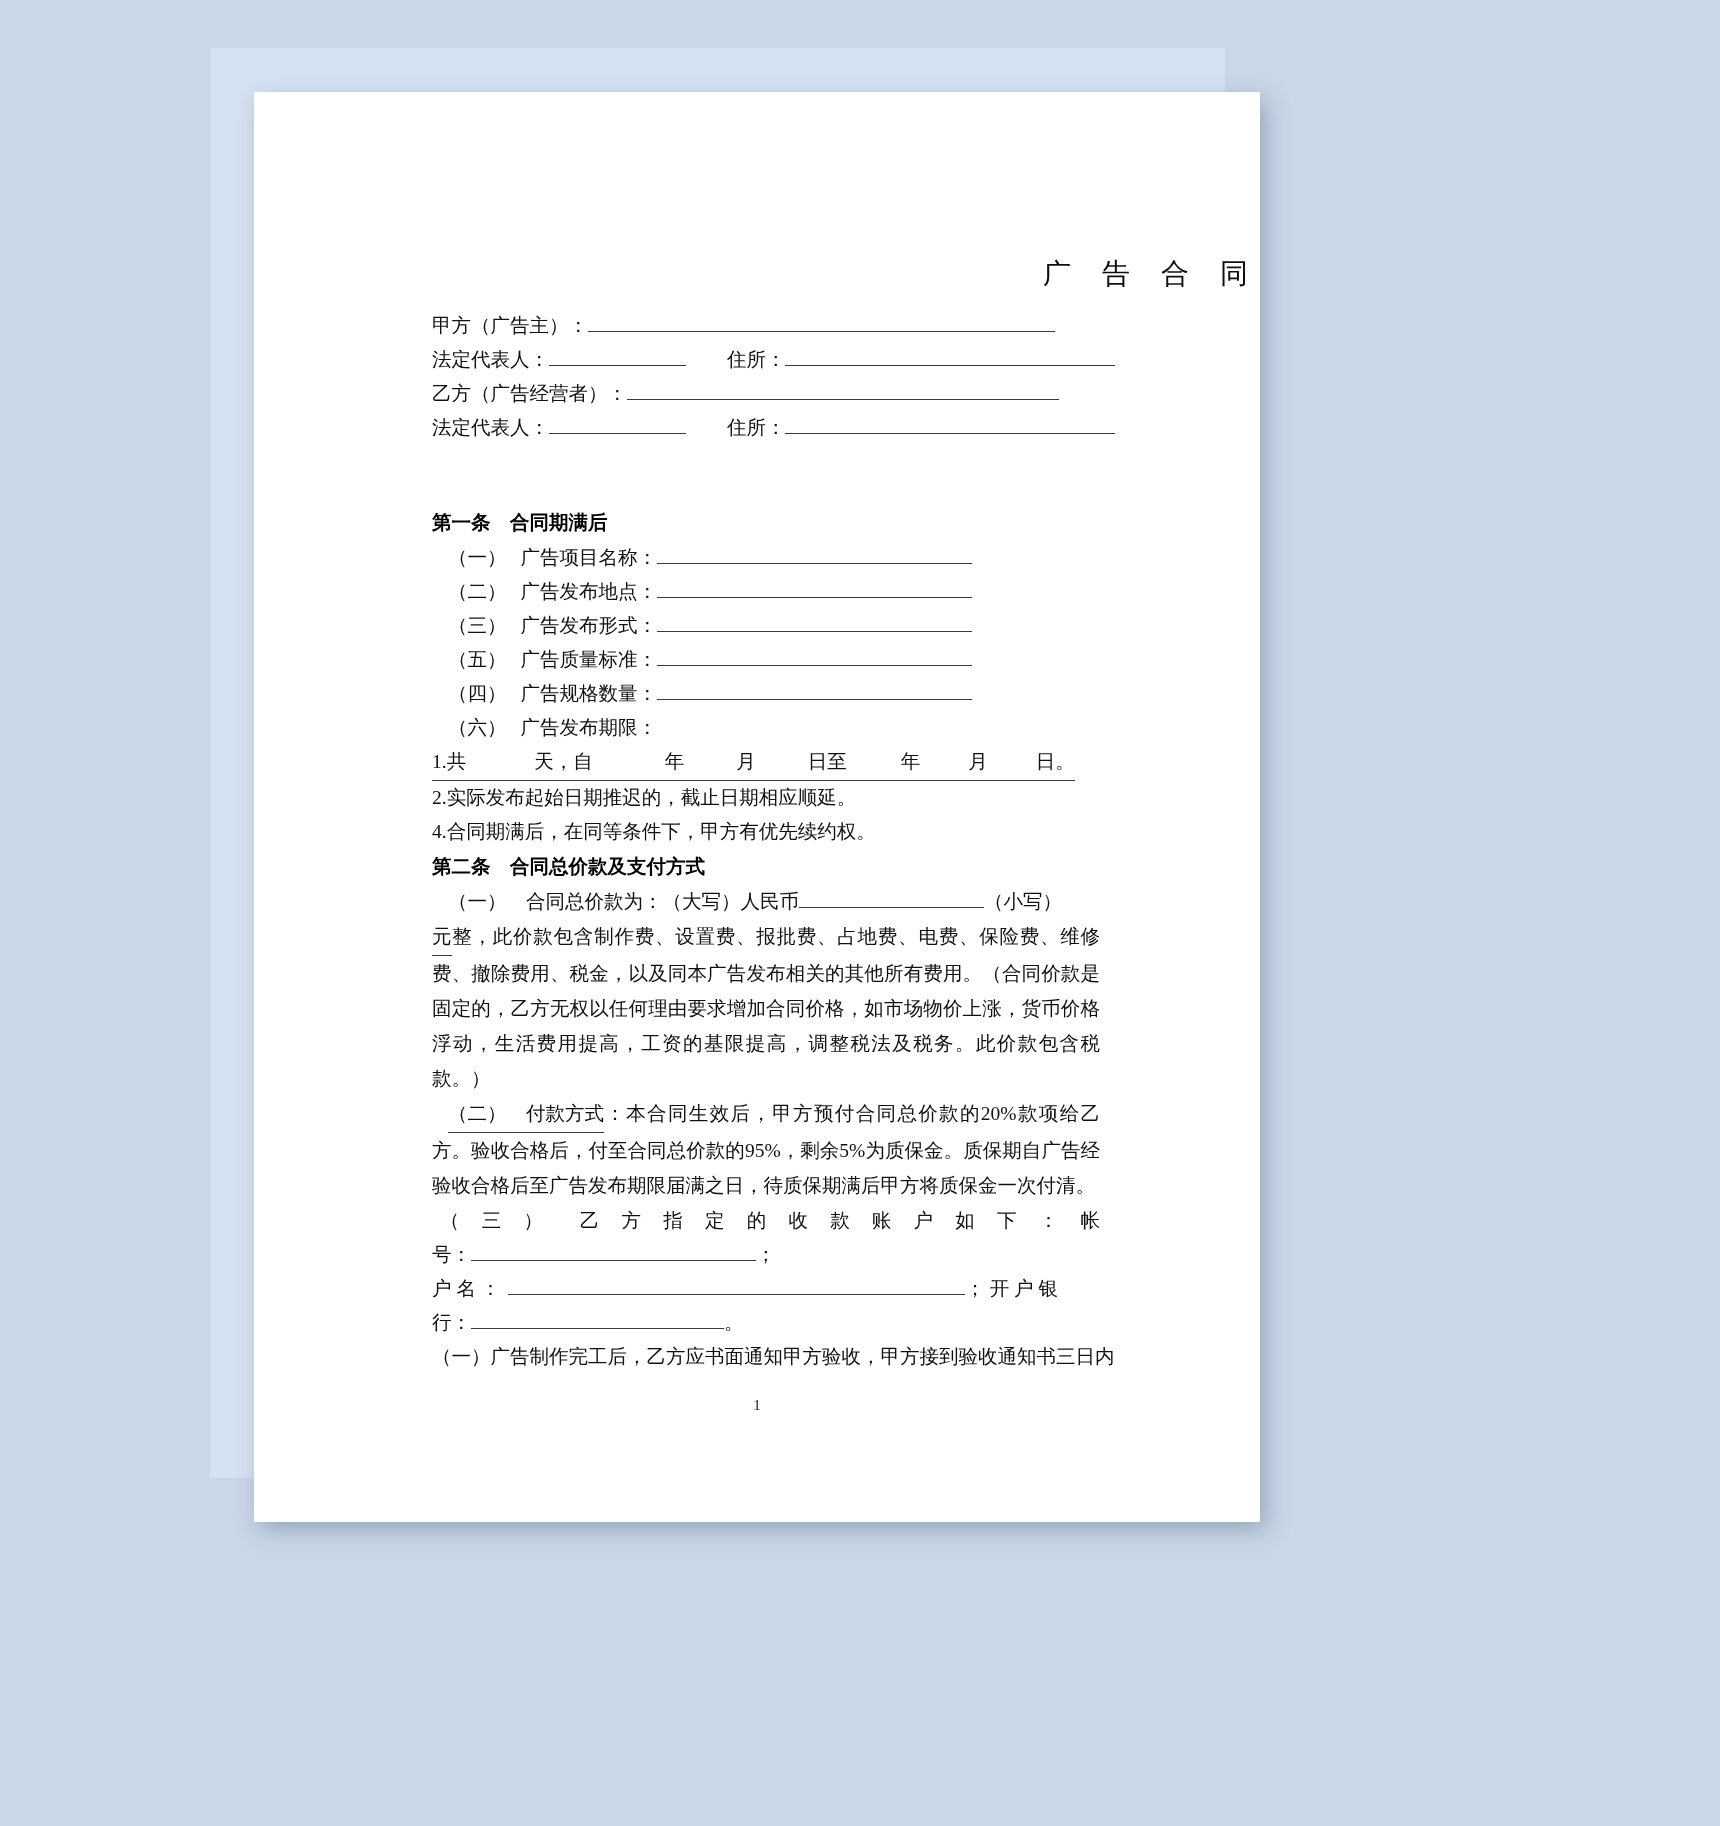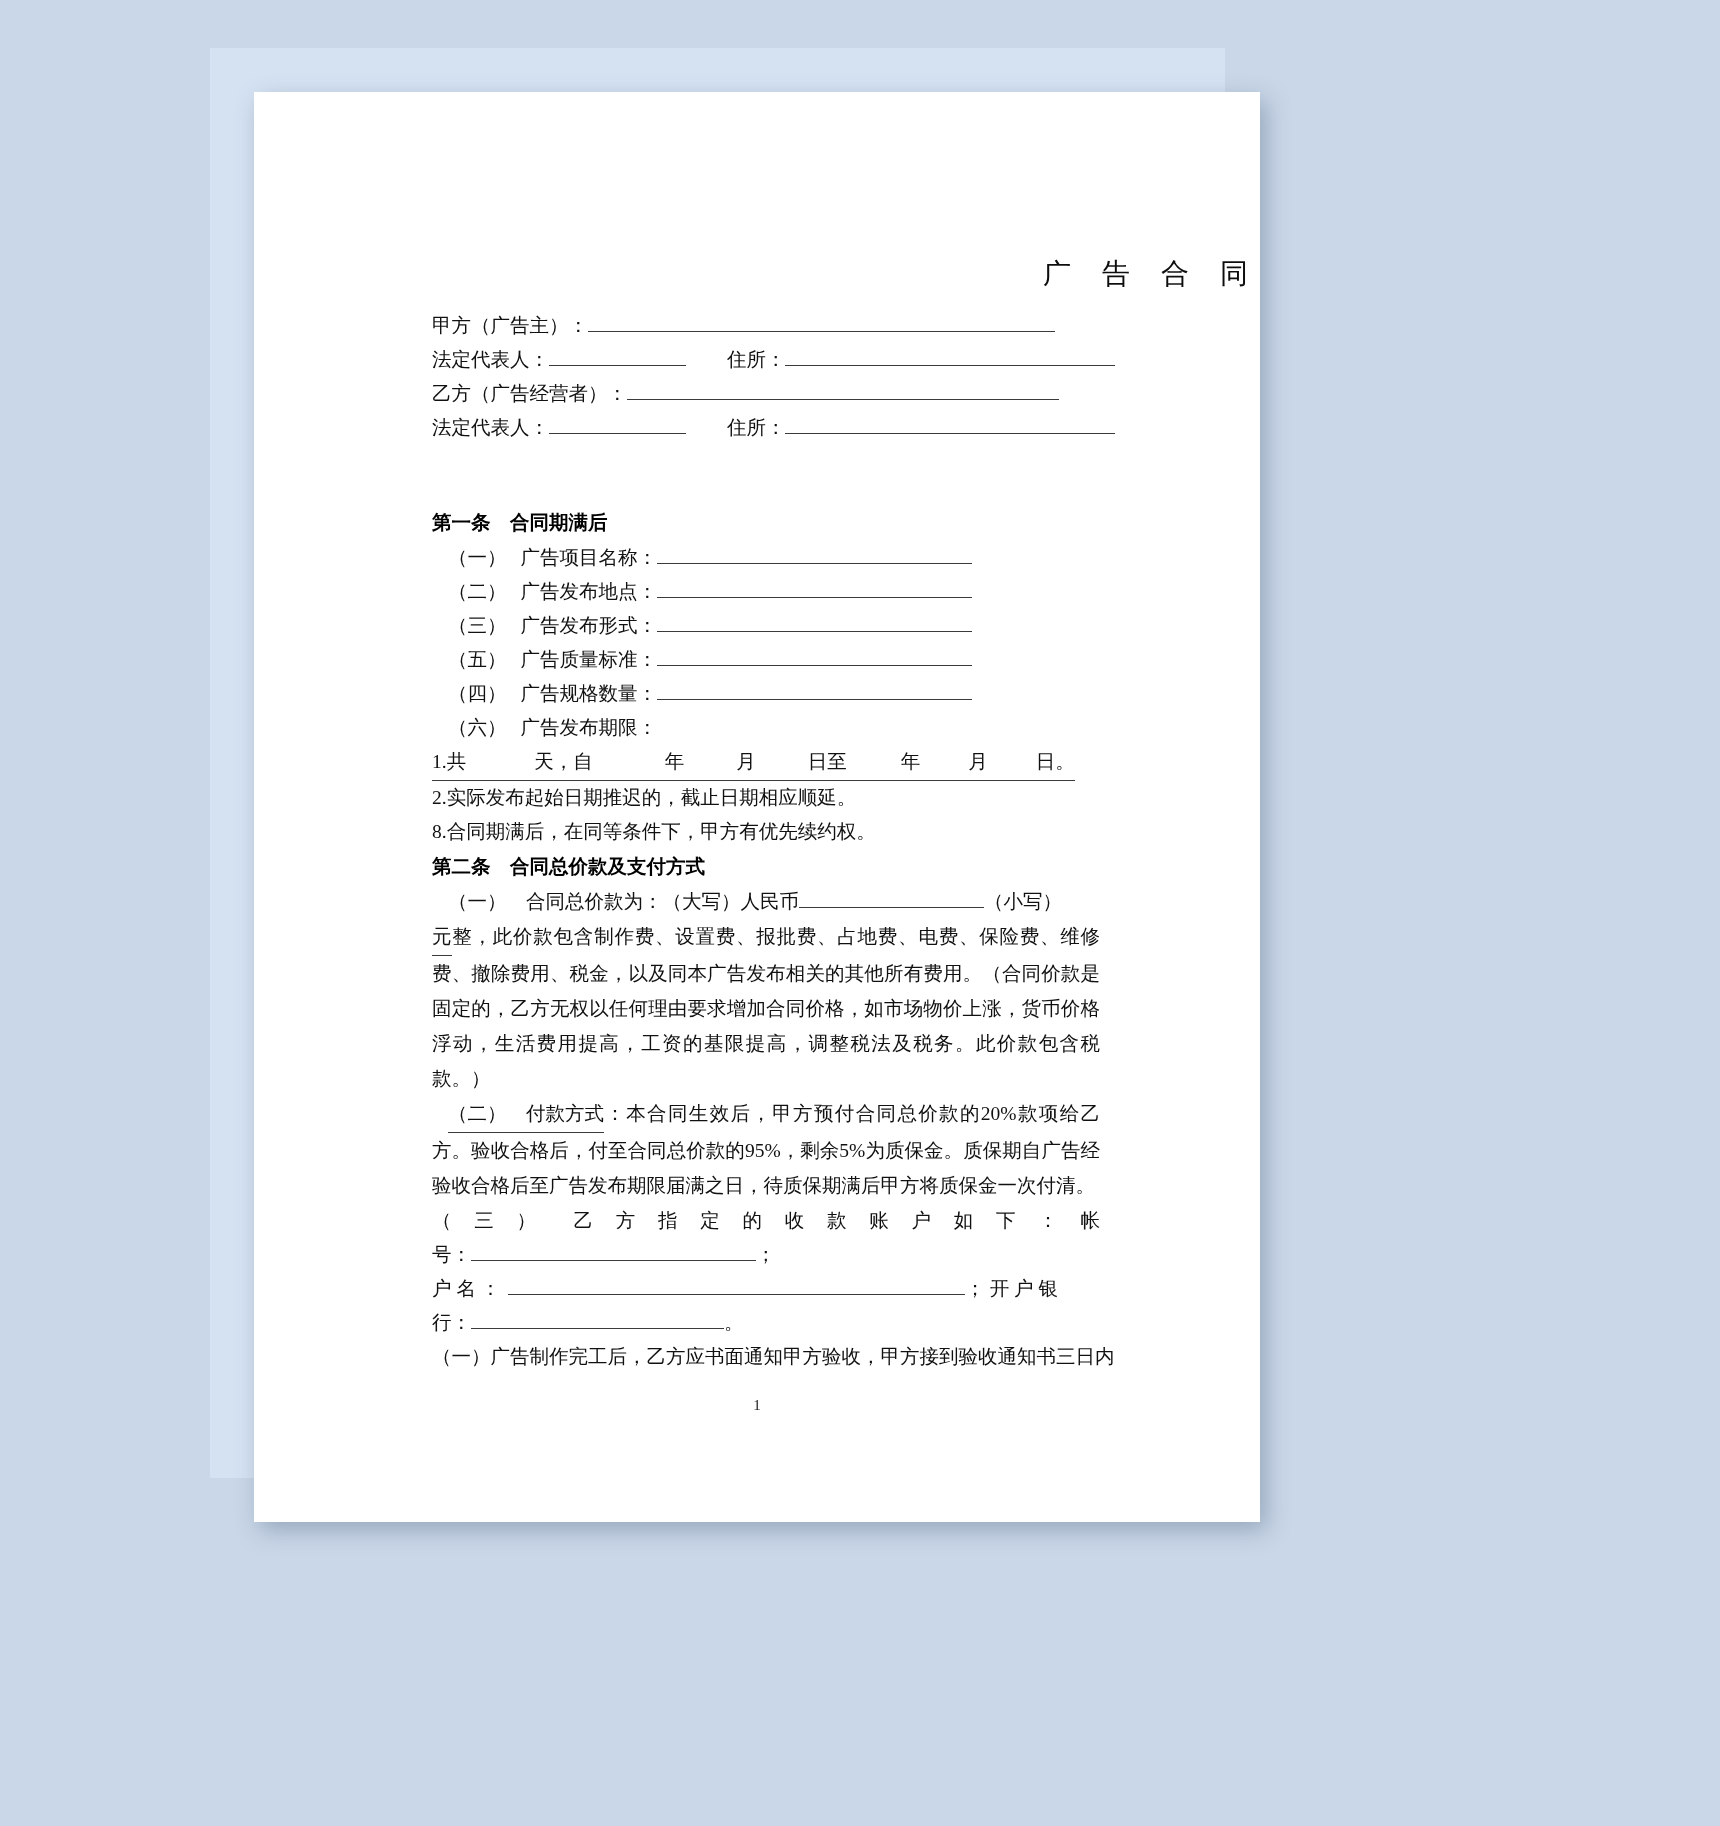--- a/index.html
+++ b/index.html
@@ -122,20 +122,21 @@
     display: inline-block;
     padding-bottom: 1px;
   }
 
   .justify-spread {
     text-align: justify;
     text-align-last: justify;
     font-size: 19.5px;
     line-height: 35px;
     color: #111;
+    margin-left: 8px;
   }
 
   .page-number {
     position: absolute;
     left: 0;
     right: 0;
     top: 1305px;
     text-align: center;
     font-size: 15px;
     color: #222;
@@ -195,21 +196,21 @@
       </div>
       <div class="line">
         <span style="display:inline-block;width:16px"></span><span>（六）</span><span style="display:inline-block;width:14px"></span><span>广告发布期限：</span>
       </div>
 
       <div class="line">
         <span class="dateline"><span>1.共</span><span style="display:inline-block;width:68px"></span><span>天，自</span><span style="display:inline-block;width:72px"></span><span>年</span><span style="display:inline-block;width:52px"></span><span>月</span><span style="display:inline-block;width:52px"></span><span>日至</span><span style="display:inline-block;width:54px"></span><span>年</span><span style="display:inline-block;width:48px"></span><span>月</span><span style="display:inline-block;width:48px"></span><span>日。</span></span>
       </div>
 
       <div class="line">2.实际发布起始日期推迟的，截止日期相应顺延。</div>
-      <div class="line">8.合同期满后，在同等条件下，甲方有优先续约权。</div>
+      <div class="line">4.合同期满后，在同等条件下，甲方有优先续约权。</div>
 
       <div class="heading">第二条　合同总价款及支付方式</div>
 
       <div class="line">
         <span style="display:inline-block;width:16px"></span><span>（一）　合同总价款为：（大写）人民币</span><span class="u u-price"></span><span>（小写）</span>
       </div>
 
       <div class="para"><span class="under-word">元</span><span>整，此价款包含制作费、设置费、报批费、占地费、电费、保险费、维修费、撤除费用、税金，以及同本广告发布相关的其他所有费用。（合同价款是固定的，乙方无权以任何理由要求增加合同价格，如市场物价上涨，货币价格浮动，生活费用提高，工资的基限提高，调整税法及税务。此价款包含税款。）</span></div>
 
       <div class="para"><span style="display:inline-block;width:16px"></span><span class="under-word">（二）　付款方式</span><span>：本合同生效后，甲方预付合同总价款的20%款项给乙方。验收合格后，付至合同总价款的95%，剩余5%为质保金。质保期自广告经验收合格后至广告发布期限届满之日，待质保期满后甲方将质保金一次付清。</span></div>

